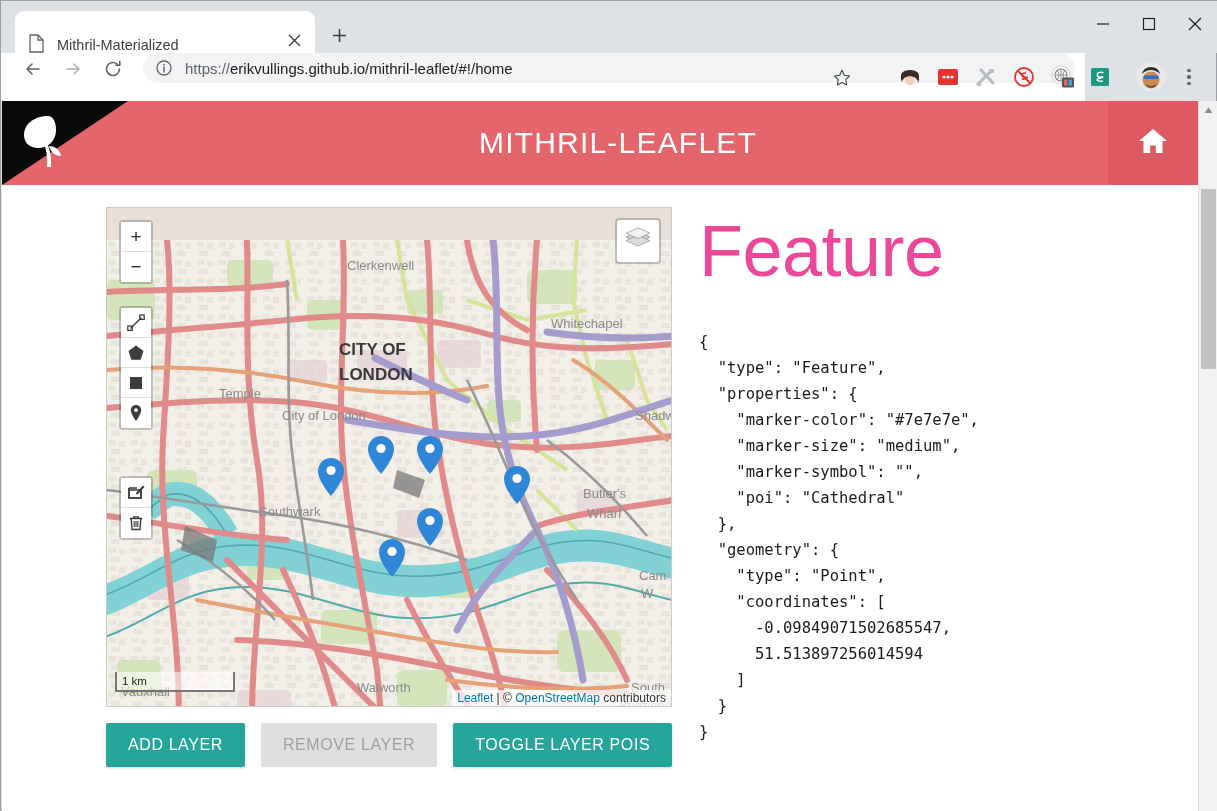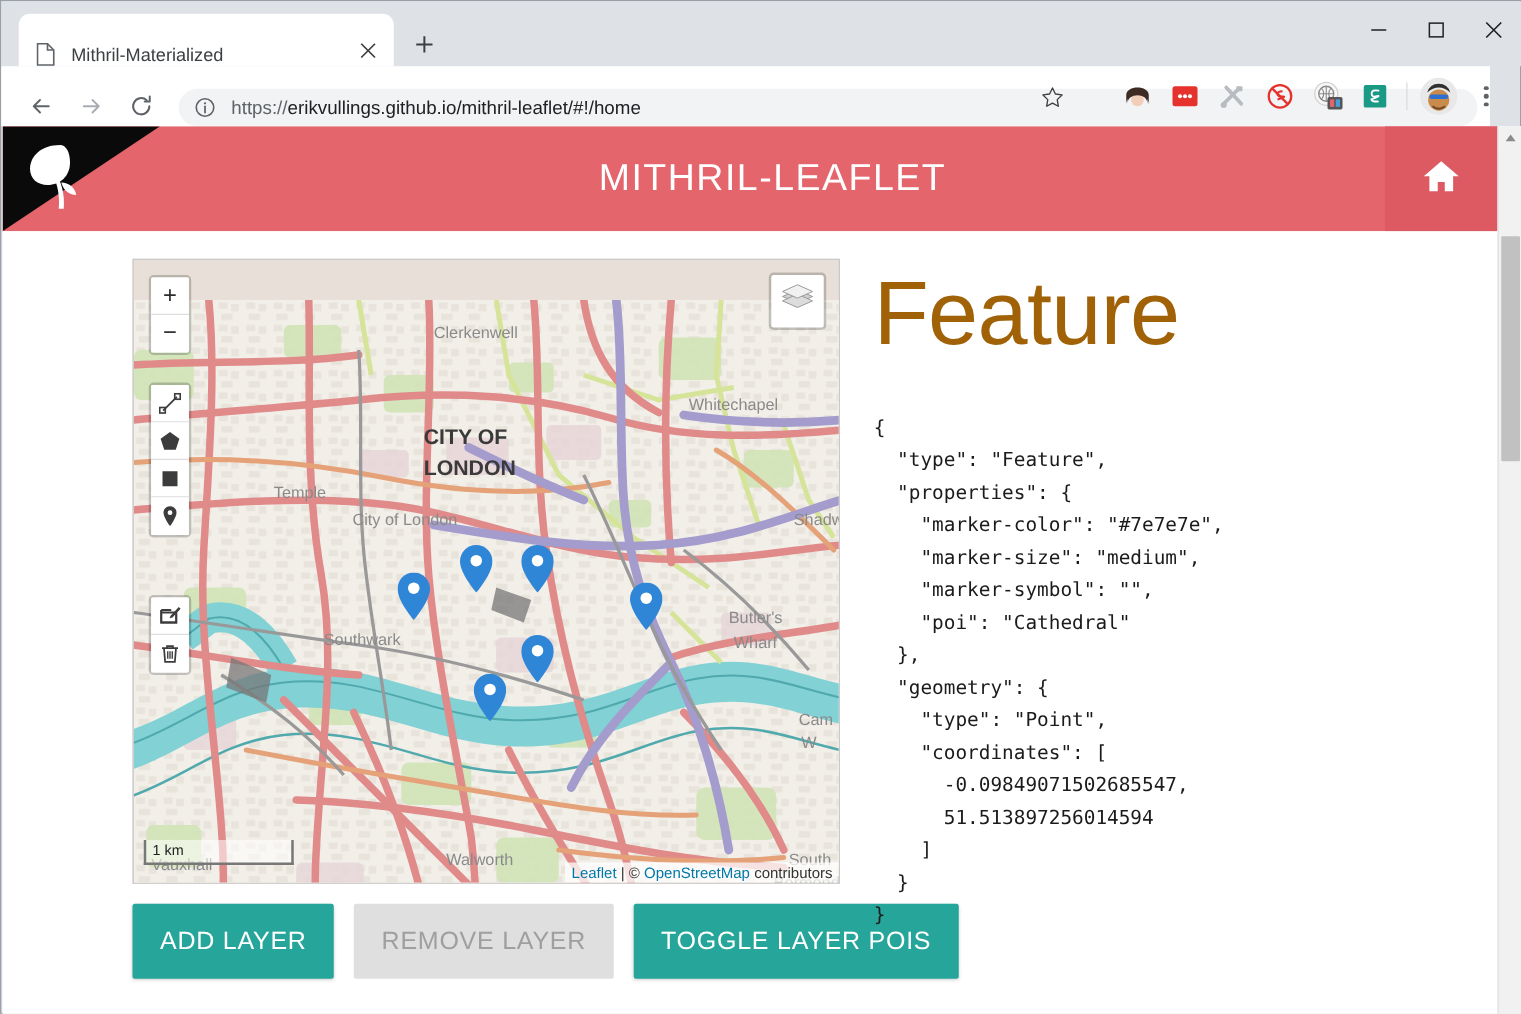--- a/index.html
+++ b/index.html
@@ -59,23 +59,23 @@
     position: absolute; right: 0; top: 0; height: 46px;
     display: flex;
   }
   .winbtn {
     width: 46px; height: 46px;
     display: flex; align-items: center; justify-content: center;
   }
 
   
   .toolbar {
-    position: absolute; left: 0; top: 52px; width: 1191px; height: 48px;
+    position: absolute; left: 0; top: 52px; width: 1084px; height: 48px;
     background: #ffffff;
-    display: flex; align-items: flex-end;
+    display: flex; align-items: flex-start;
   }
   .navbtn {
     width: 32px; height: 32px; margin-left: 8px; flex: none;
     display: flex; align-items: center; justify-content: center;
     color: #5f6368;
   }
   .navbtn:first-child { margin-left: 16px; }
   .omnibox {
     flex: 1; height: 30px; margin: 0 10px 0 14px;
     background: #f1f3f4;
@@ -211,27 +211,27 @@
   .attrib a { color: #0078a8; text-decoration: none; }
 
   .marker { position: absolute; width: 26px; height: 38px; }
 
   
   .btnrow {
     position: absolute; left: 104px; top: 538px;
     display: flex; gap: 16px;
   }
   .mbtn {
-    height: 60px;
+    height: 44px;
     padding: 4px 22px;
     border: none; outline: none;
     border-radius: 2px;
     color: #ffffff;
     background: #26a69a;
-    font-size: 20px;
+    font-size: 16px;
     letter-spacing: 0.6px;
     font-family: "Liberation Sans", sans-serif;
     cursor: pointer;
     box-shadow: 0 1px 3px rgba(0,0,0,0.18);
     display: flex; align-items: center; justify-content: center;
   }
   .mbtn.disabled {
     background: #dfdfdf;
     color: #9f9f9f;
     box-shadow: none;
@@ -239,21 +239,21 @@
   }
 
   
   .feature {
     position: absolute; left: 697px; top: 20px; right: 20px;
   }
   .feature h1 {
     margin: 0;
     font-size: 72px;
     font-weight: 400;
-    color: #a16207;
+    color: #ec4899;
     line-height: 1.28;
     letter-spacing: -0.5px;
   }
   .feature pre {
     margin: 32px 0 0 0;
     font-family: "DejaVu Sans Mono", monospace;
     font-size: 15.5px;
     line-height: 26px;
     color: #1b1b1b;
     white-space: pre;

